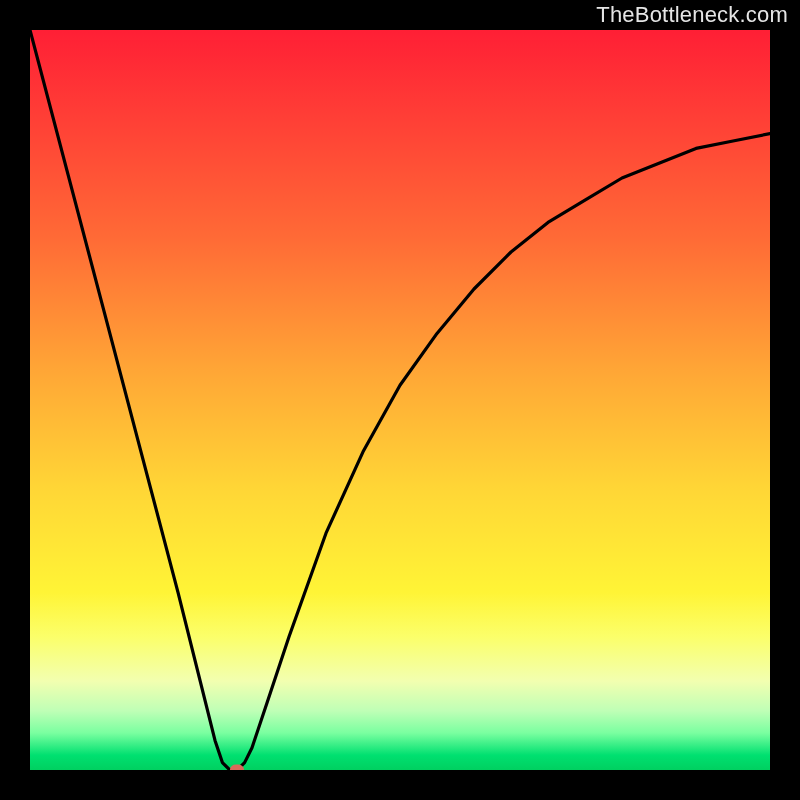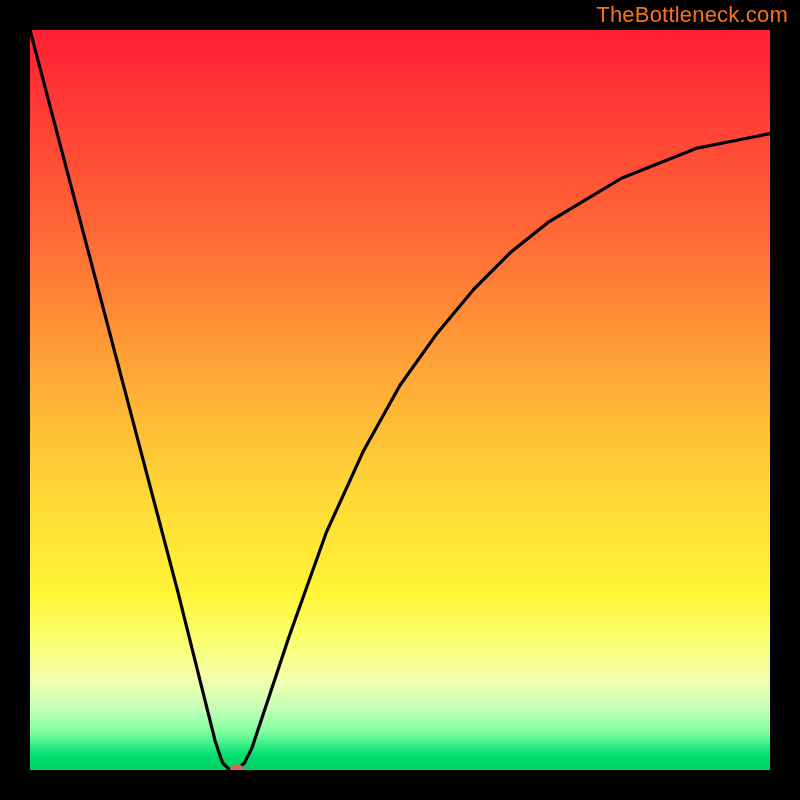--- a/index.html
+++ b/index.html
@@ -14,21 +14,21 @@
   .wrapper {
     position: relative;
     width: 800px;
     height: 800px;
     background: #000;
   }
   .watermark {
     position: absolute;
     top: 2px;
     right: 12px;
-    color: #f97316;
+    color: #e5e5e5;
     font-size: 22px;
     font-weight: 500;
     letter-spacing: 0.2px;
     z-index: 10;
   }
   .plot-area {
     position: absolute;
     left: 30px;
     top: 30px;
     width: 740px;

